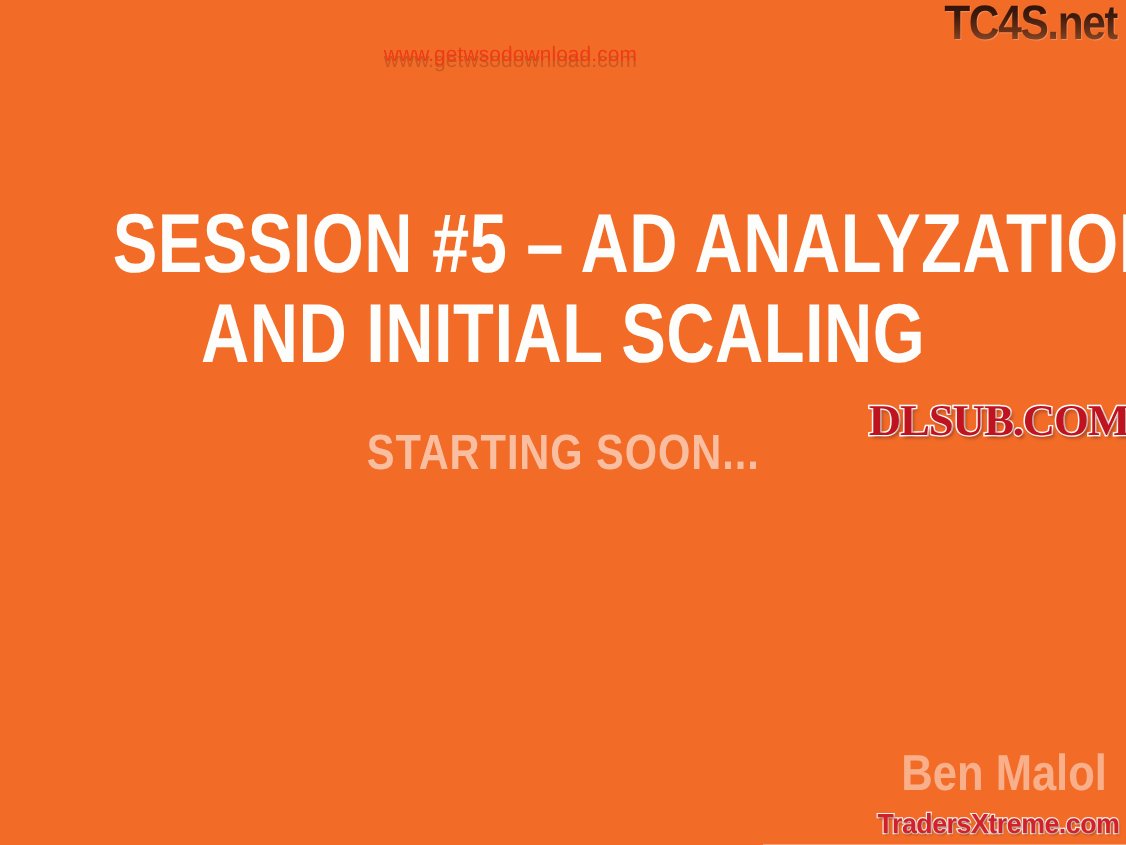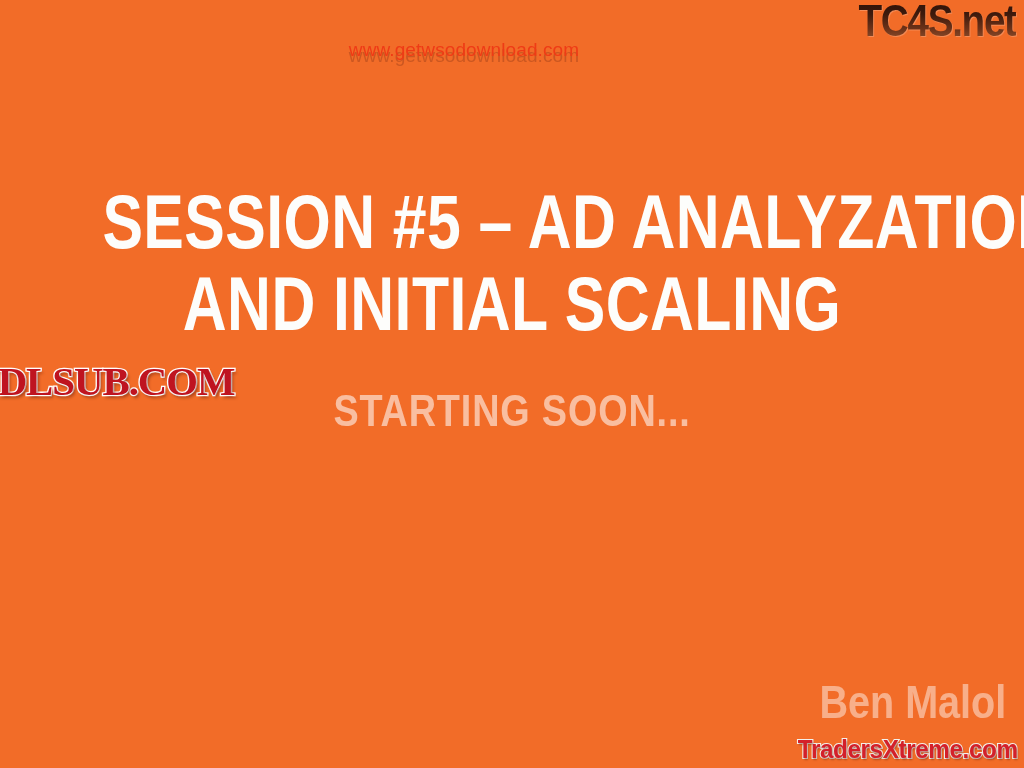--- a/index.html
+++ b/index.html
@@ -108,22 +108,22 @@
     letter-spacing: 1px;
     white-space: nowrap;
     transform: scaleX(0.84);
   }
 
   
   .wm-dlsub {
     position: absolute;
     top: 360px;
     left: 0;
-    width: 832px;
-    text-align: left;
+    width: 1024px;
+    text-align: right;
     pointer-events: none;
   }
   .wm-dlsub .dl-text {
     display: inline-block;
     font-family: "Liberation Serif", serif;
     font-weight: bold;
     font-size: 40px;
     line-height: 44px;
     letter-spacing: -1px;
     color: #bf1420;

